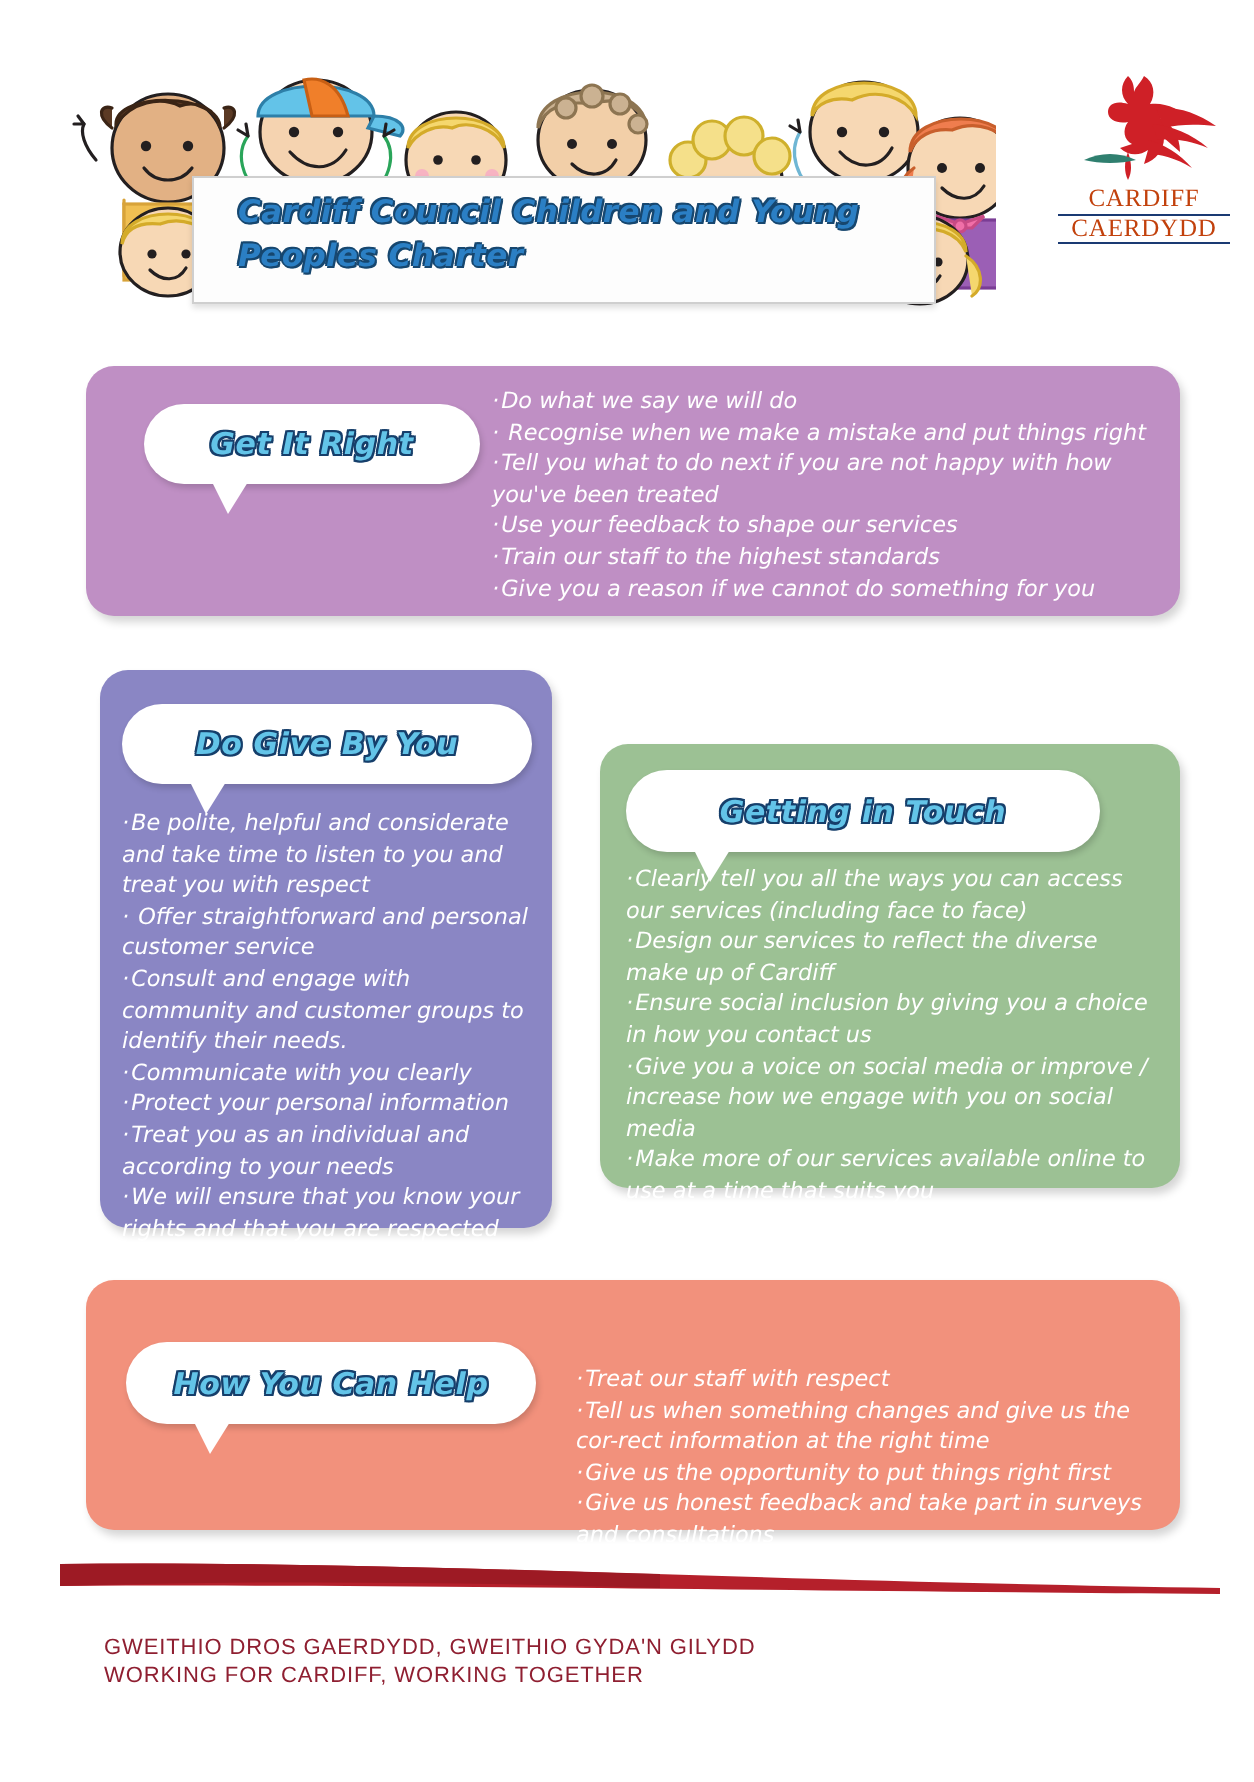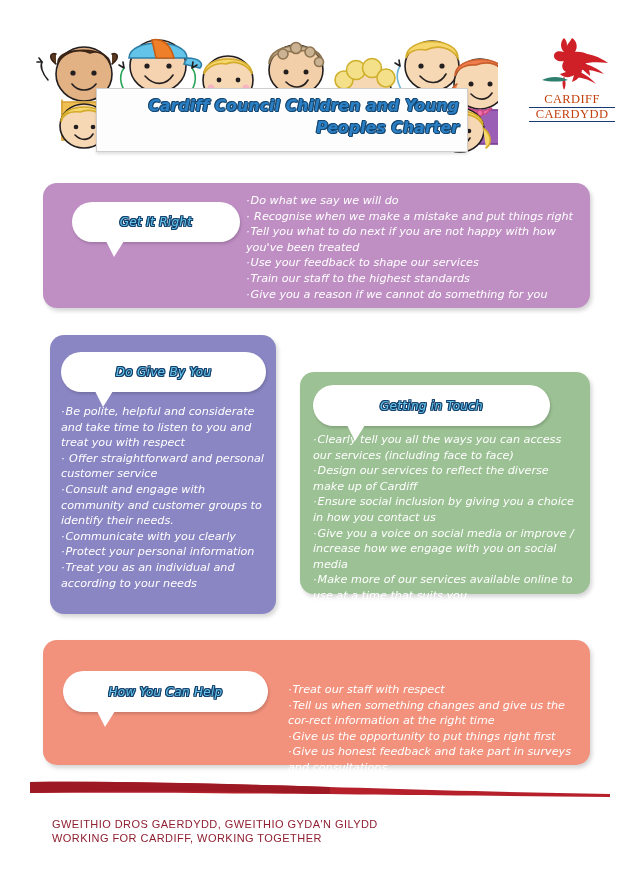--- a/index.html
+++ b/index.html
@@ -27,21 +27,20 @@
     left: 28px; top: 18px;
     width: 470px; height: 140px;
   }
   .banner {
     position: absolute;
     left: 96px; top: 88px;
     width: 370px; height: 62px;
     background: #fdfdfd;
     border: 1px solid #cfcfcf;
     box-shadow: 0 2px 3px rgba(0,0,0,0.13);
-    text-align: right;
   }
   .banner-title {
     position: absolute;
     left: 22px; top: 6px;
     width: 340px;
     font-family: "DejaVu Sans", sans-serif;
     font-style: italic;
     font-weight: bold;
     font-size: 15.5px;
     line-height: 22px;
@@ -98,22 +97,22 @@
     position: absolute;
     left: 34px; bottom: -15px;
     width: 0; height: 0;
     border-left: 8px solid transparent;
     border-right: 10px solid transparent;
     border-top: 16px solid #ffffff;
   }
   .bubble-text {
     font-family: "DejaVu Sans", sans-serif;
     font-style: italic;
-    font-weight: normal;
-    font-size: 12px;
+    font-weight: bold;
+    font-size: 15px;
     letter-spacing: 0.3px;
     color: #63c4e8;
     white-space: nowrap;
     text-shadow:
        1px 0 0 #163f6b, -1px 0 0 #163f6b,
        0 1px 0 #163f6b, 0 -1px 0 #163f6b,
        1px 1px 0 #163f6b, -1px -1px 0 #163f6b,
        1px -1px 0 #163f6b, -1px 1px 0 #163f6b;
     text-align: center;
   }
@@ -324,20 +323,21 @@
 <div class="bubble bubble-2">
   <span class="bubble-text">Do Give By You</span>
 </div>
 <ul class="blist blist-2">
   <li>Be polite, helpful and considerate and take time to listen to you and treat you with respect</li>
   <li> Offer straightforward and personal customer service</li>
   <li>Consult and engage with community and customer groups to identify their needs.</li>
   <li>Communicate with you clearly</li>
   <li>Protect your personal information</li>
   <li>Treat you as an individual and according to your needs</li>
+  <li>We will ensure that you know your rights and that you are respected</li>
 </ul>
 
 <div class="panel panel-3"></div>
 <div class="bubble bubble-3">
   <span class="bubble-text">Getting in Touch</span>
 </div>
 <ul class="blist blist-3">
   <li>Clearly tell you all the ways you can access our services (including face to face)</li>
   <li>Design our services to reflect the diverse make up of Cardiff</li>
   <li>Ensure social inclusion by giving you a choice in how you contact us</li>

